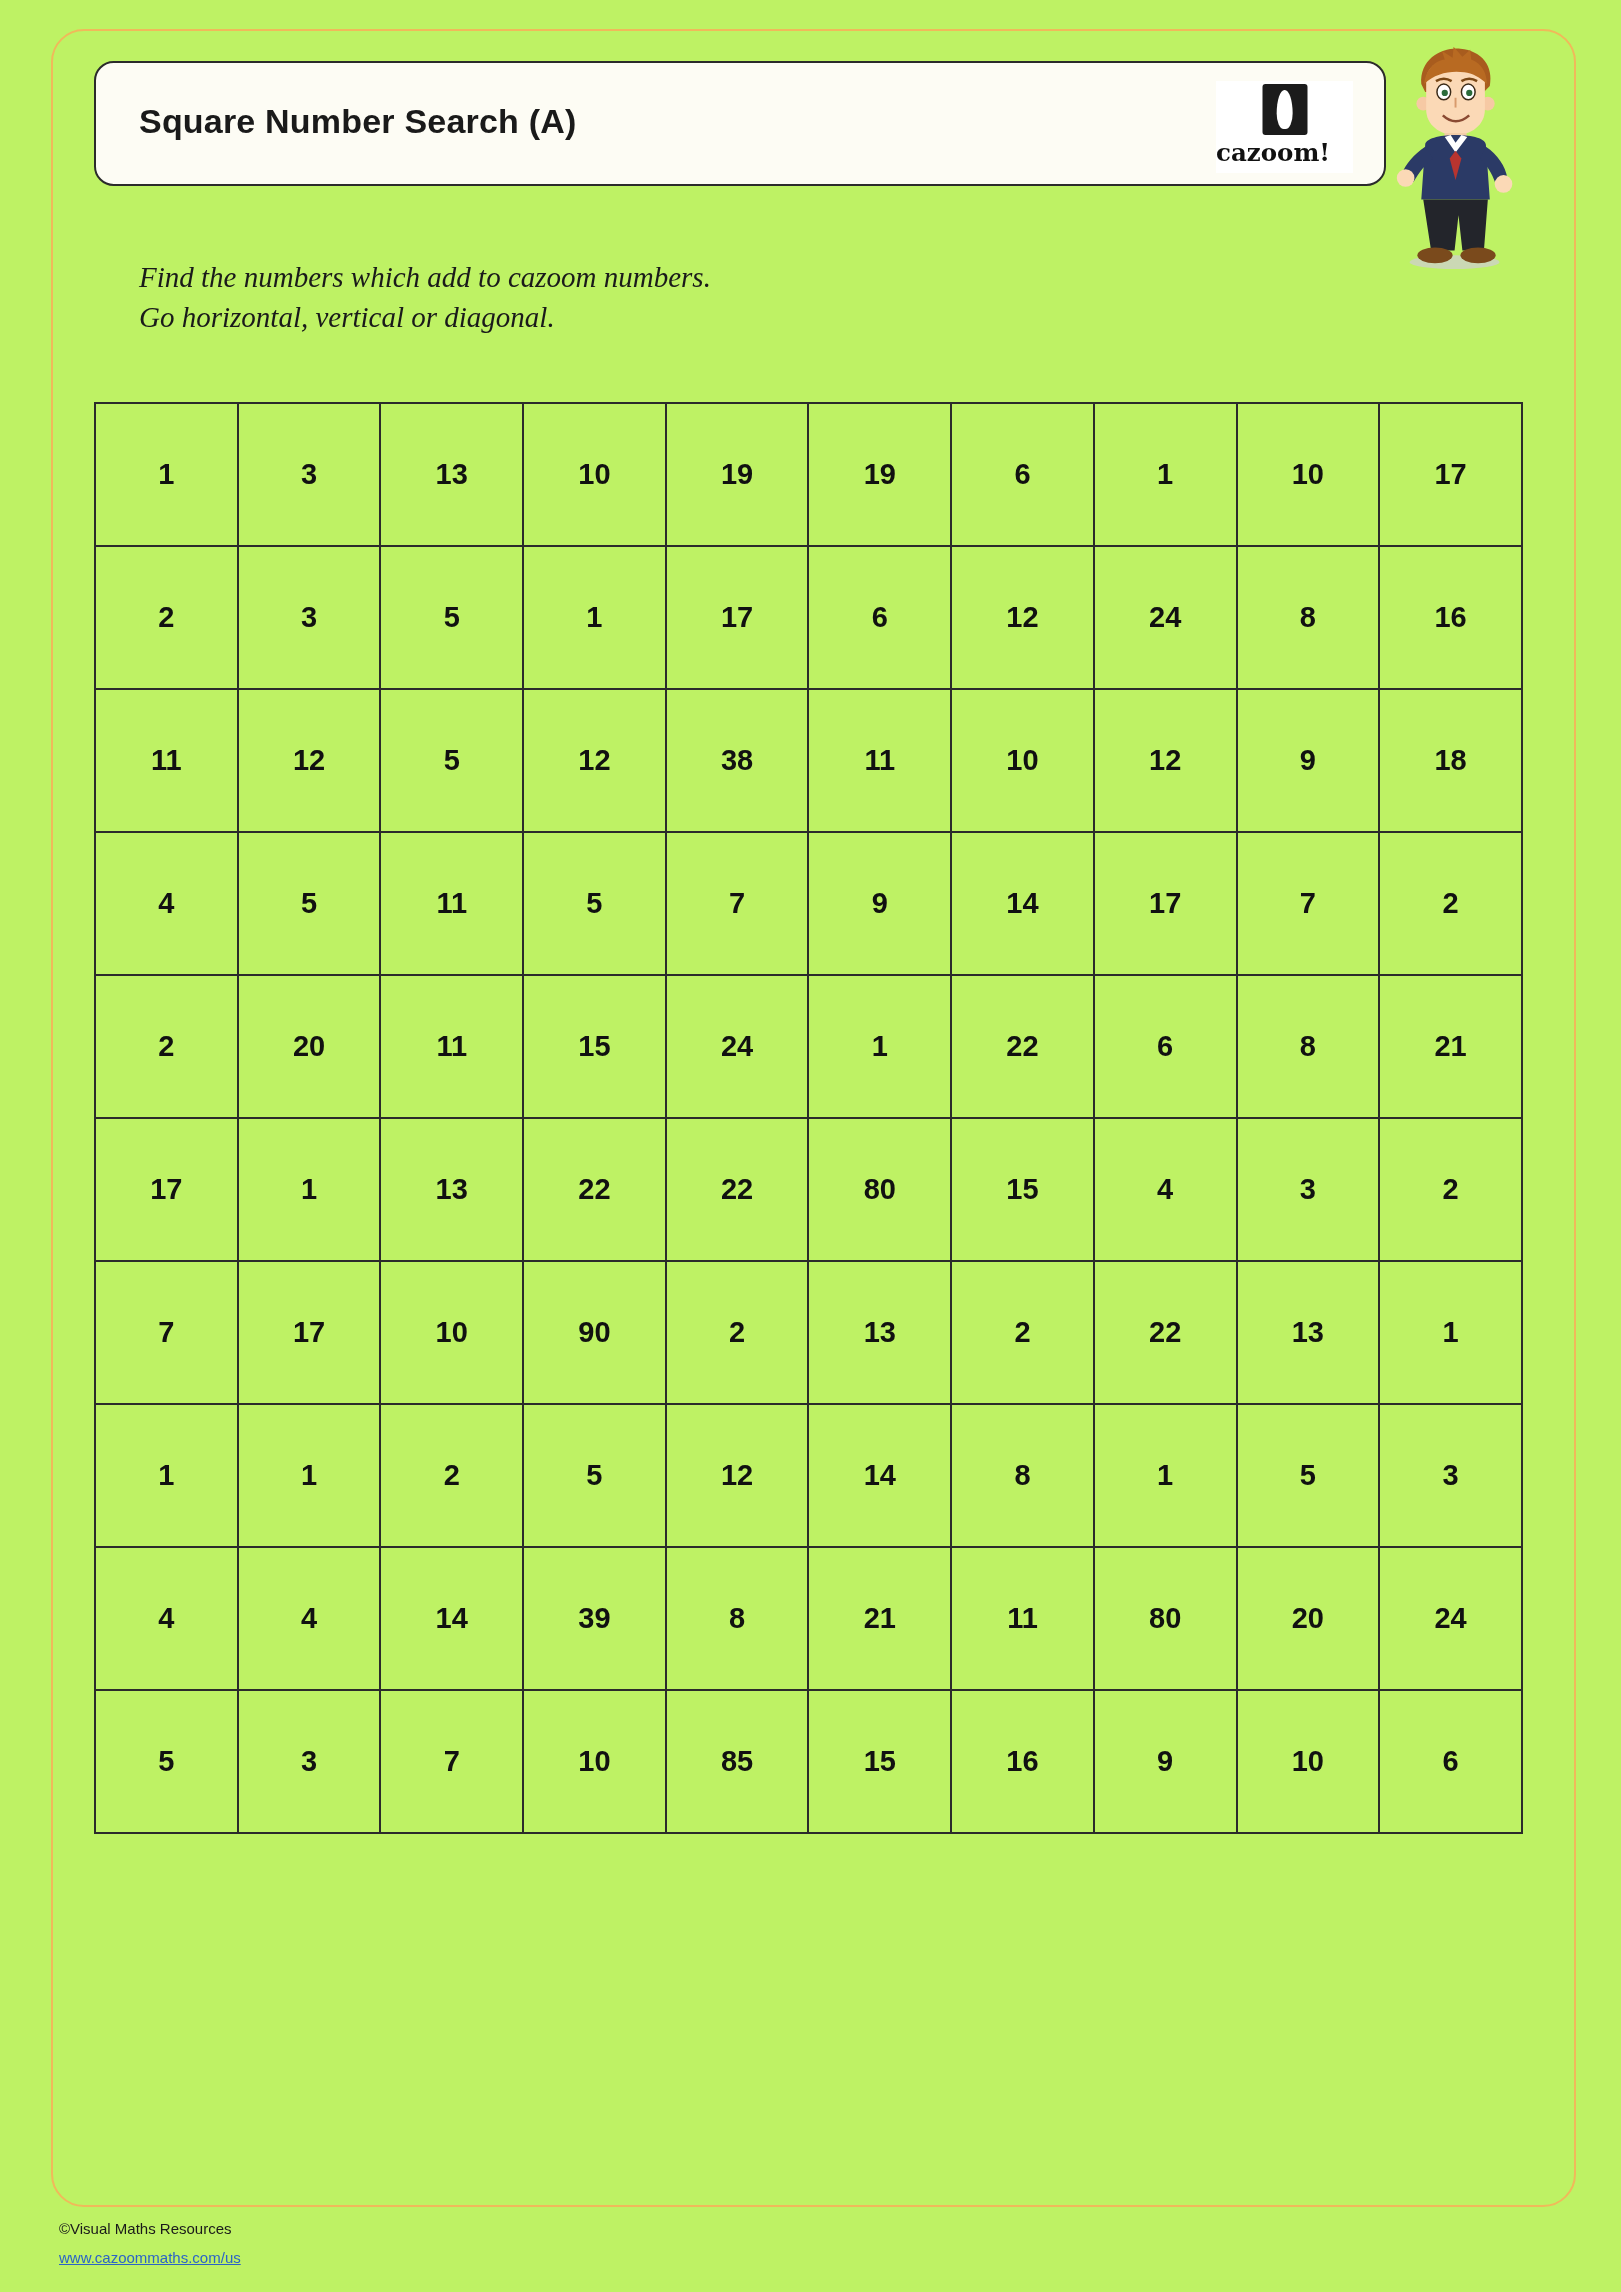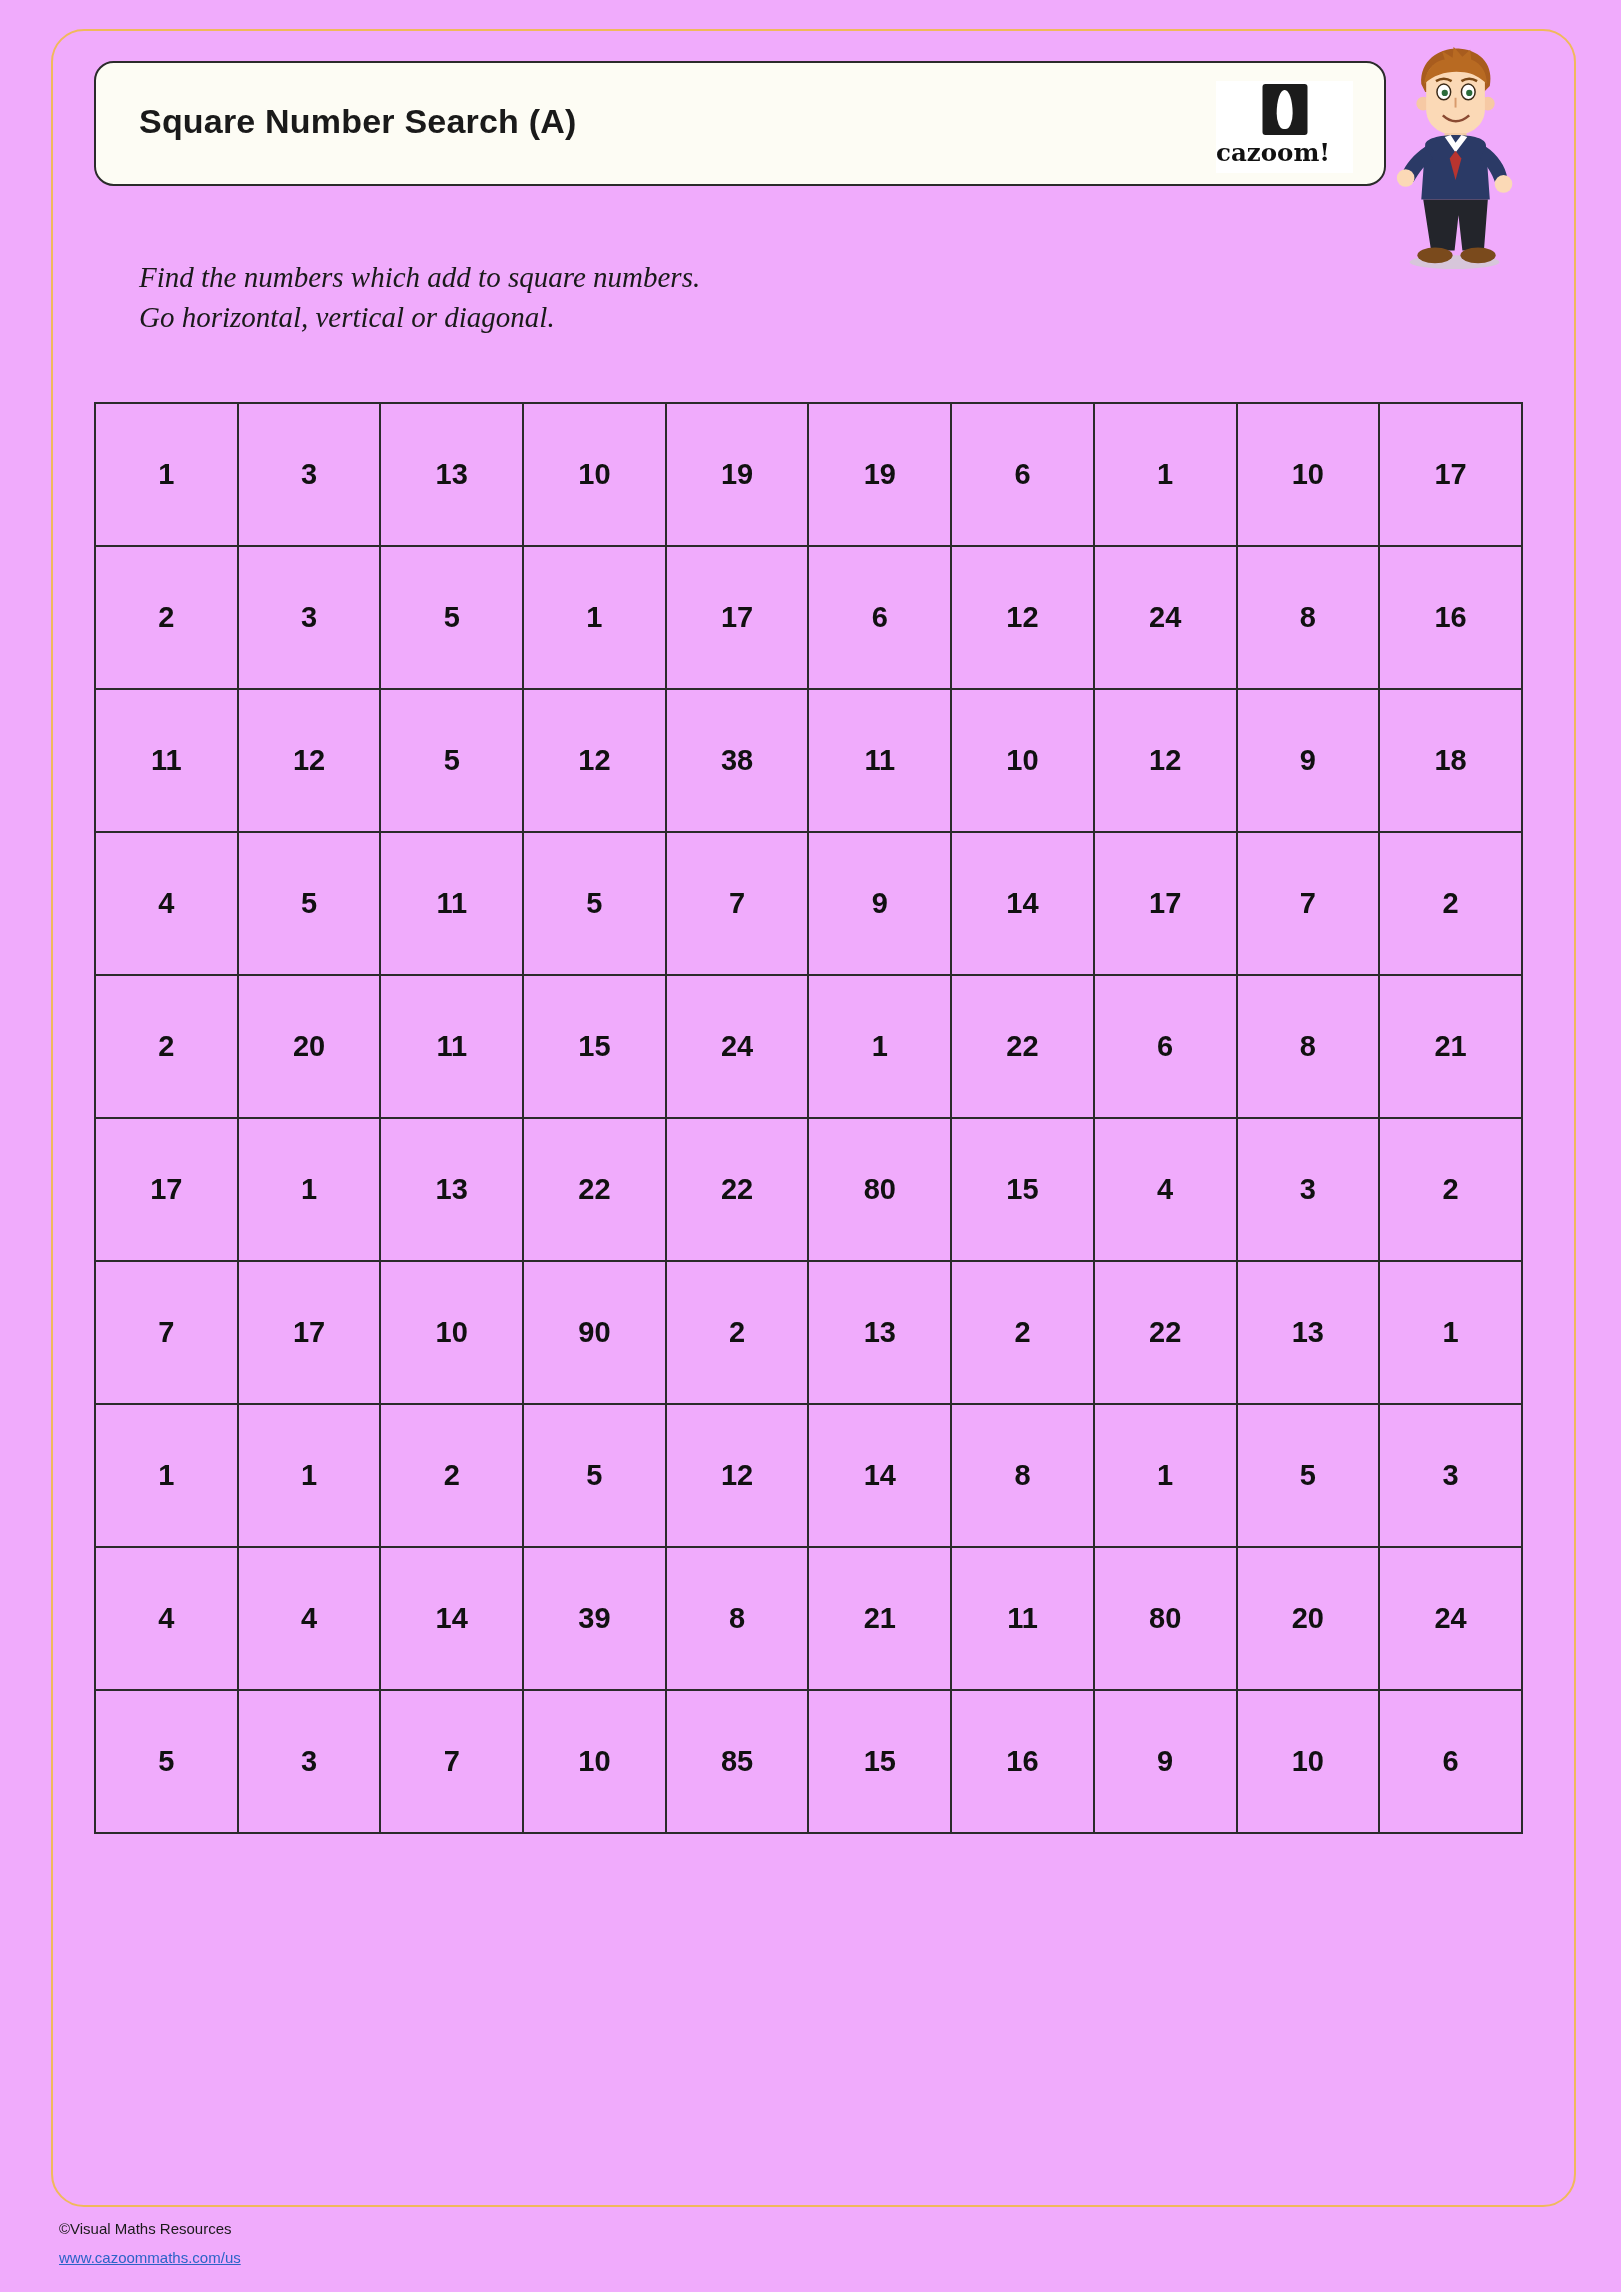--- a/index.html
+++ b/index.html
@@ -14,21 +14,21 @@
     font-family: "Liberation Sans", sans-serif;
     position: relative;
     overflow: hidden;
   }
 
   .page {
     position: absolute;
     left: 0; top: 0;
     width: 1621px;
     height: 2293px;
-    background: #f0abfc;
+    background: #bef264;
   }
 
   
   .sheet-frame {
     position: absolute;
     left: 51px;
     top: 29px;
     width: 1525px;
     height: 2178px;
     border: 2px solid #f0b95a;
@@ -216,21 +216,21 @@
       <circle cx="120" cy="146" r="9" fill="#fbd9b6"></circle>
 
       <path d="M38 162 L104 162 L100 214 L78 214 L74 178 L70 214 L46 214 Z" fill="#23252b"></path>
 
       <ellipse cx="50" cy="219" rx="18" ry="8" fill="#7a4a1c"></ellipse>
       <ellipse cx="94" cy="219" rx="18" ry="8" fill="#7a4a1c"></ellipse>
     </svg>
   </div>
 
   <div class="instructions">
-    <div>Find the numbers which add to square numbers.</div>
+    <div>Find the numbers which add to cazoom numbers.</div>
     <div>Go horizontal, vertical or diagonal.</div>
   </div>
 
   <div class="grid-wrap">
     <table class="number-grid">
       <tbody id="grid-body">
           <tr>
             <td>1</td>
             <td>3</td>
             <td>13</td>

